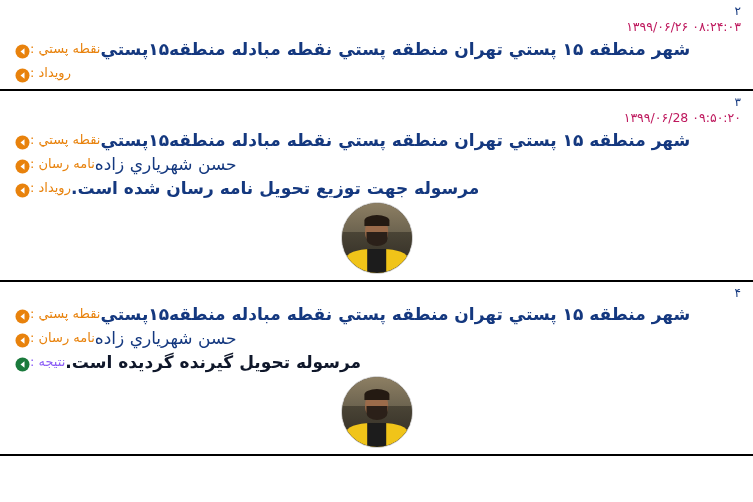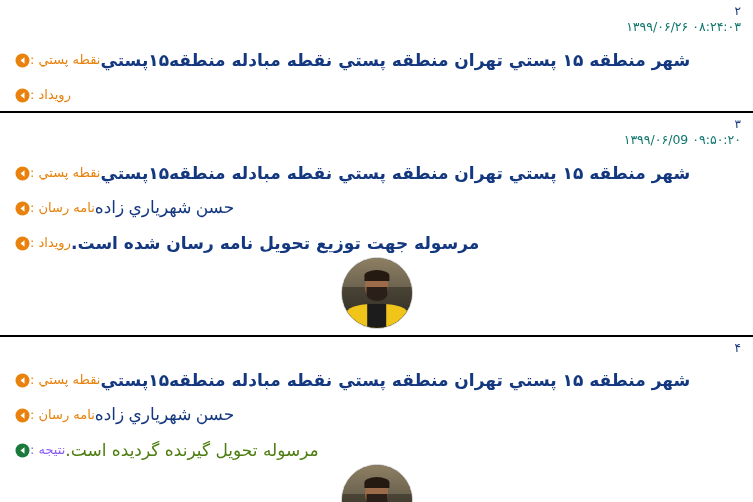--- a/index.html
+++ b/index.html
@@ -34,33 +34,33 @@
     text-align: right;
     font-size: 12px;
     color: #14387f;
     line-height: 14px;
     padding-right: 2px;
     direction: rtl;
   }
   .datetime {
     text-align: right;
     font-size: 12.5px;
-    color: #0f766e;
+    color: #be185d;
     line-height: 17px;
     padding-right: 2px;
     direction: ltr;
     unicode-bidi: plaintext;
   }
   .row {
     display: flex;
     flex-direction: row-reverse;
-    align-items: flex-start;
+    align-items: flex-end;
     justify-content: flex-start;
     line-height: 20px;
-    margin-top: 15px;
+    margin-top: 4px;
     direction: rtl;
   }
   .bullet {
     flex: 0 0 auto;
     width: 15px;
     height: 15px;
     margin-top: 3px;
     margin-left: 5px;
     position: relative;
   }
@@ -75,25 +75,24 @@
   .value {
     flex: 0 1 auto;
     color: #14387f;
     font-size: 17px;
     padding-right: 5px;
     font-weight: bold;
     white-space: nowrap;
   }
   .value.plain {
     font-weight: normal;
-    font-family: Liberation Serif, serif;
   }
   .value.result {
-    color: #4d7c0f;
-    font-weight: normal;
+    color: #0f172a;
+    font-weight: bold;
   }
   .label.result {
     color: #8b5cf6;
   }
   .avatar-wrap {
     display: flex;
     justify-content: center;
     margin-top: 4px;
   }
   .avatar {
@@ -175,21 +174,21 @@
           <circle cx="7.5" cy="7.5" r="7" fill="#e8820c"></circle>
           <path d="M9.5 7.5 L5.5 4.3 L5.5 10.7 Z" fill="#ffffff" transform="rotate(180 7.5 7.5)"></path>
         </svg>
       </span>
       <span class="label">رويداد :</span>
     </div>
   </div>
 
   <div class="event-block">
     <div class="step-number">٣</div>
-    <div class="datetime">١٣٩٩/٠۶/09 ٠٩:۵٠:٢٠</div>
+    <div class="datetime">١٣٩٩/٠۶/28 ٠٩:۵٠:٢٠</div>
 
     <div class="row">
       <span class="bullet">
         <svg width="15" height="15" viewBox="0 0 15 15">
           <circle cx="7.5" cy="7.5" r="7" fill="#e8820c"></circle>
           <path d="M9.5 7.5 L5.5 4.3 L5.5 10.7 Z" fill="#ffffff" transform="rotate(180 7.5 7.5)"></path>
         </svg>
       </span>
       <span class="label">نقطه پستي :</span>
       <span class="value">شهر منطقه ۱۵ پستي  تهران منطقه پستي نقطه مبادله منطقه۱۵پستي</span>

